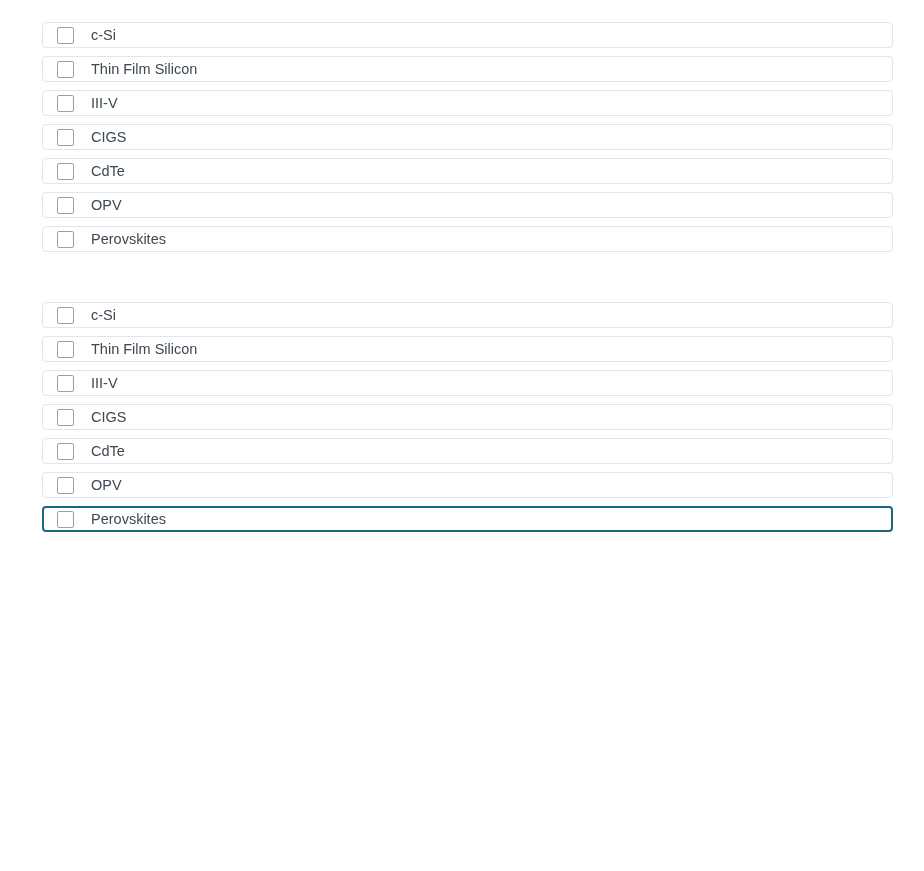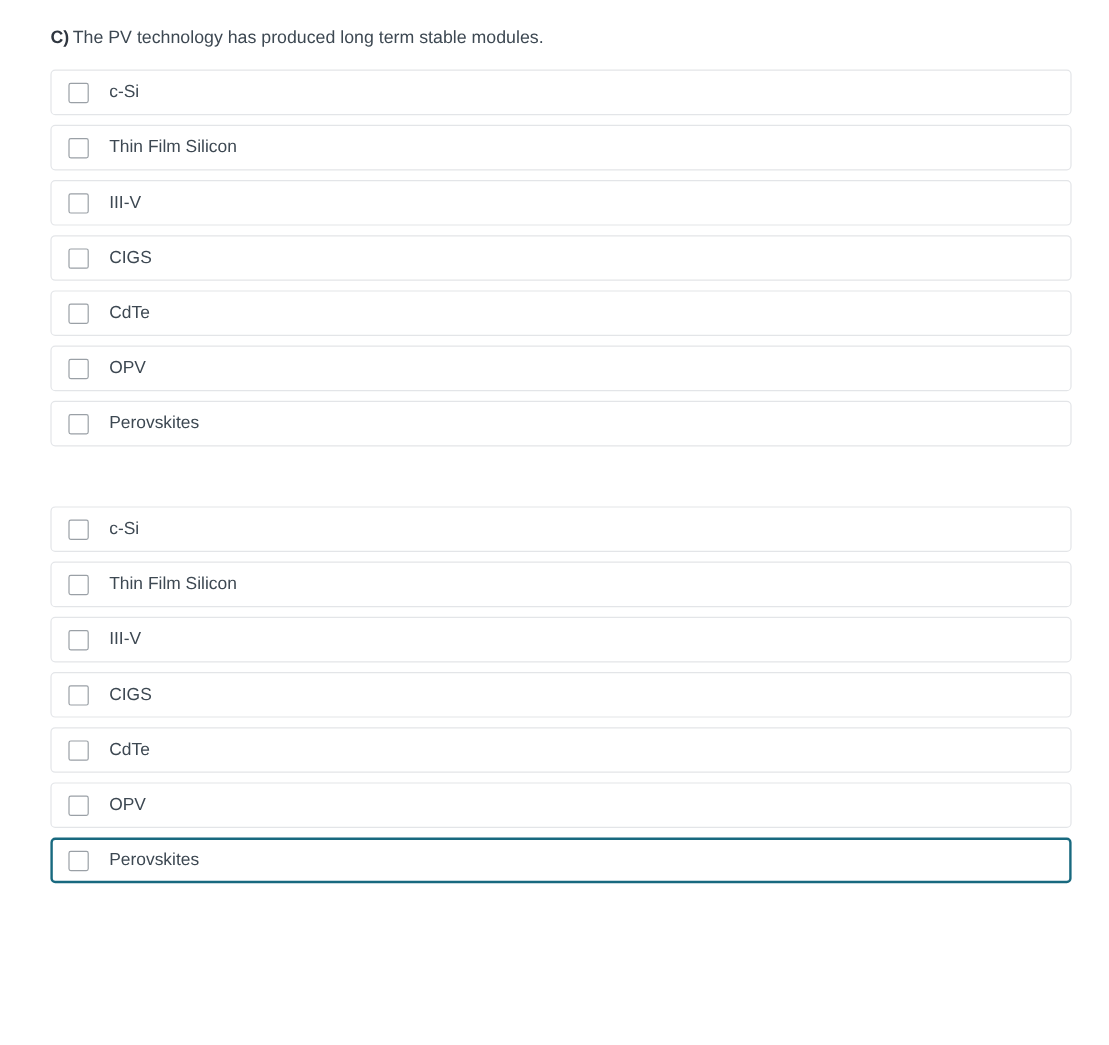--- a/index.html
+++ b/index.html
@@ -40,21 +40,21 @@
   .options-list {
     display: flex;
     flex-direction: column;
     gap: 8px;
     padding-left: 42px;
     padding-right: 31px;
   }
   .option-row {
     display: flex;
     align-items: center;
-    height: 38px;
+    height: 26px;
     border: 1px solid #e3e5e8;
     border-radius: 4px;
     background: #ffffff;
     padding-left: 14px;
     cursor: pointer;
   }
   .option-row.focused {
     border: 2px solid #18697f;
     padding-left: 13px;
   }
@@ -73,23 +73,20 @@
     color: #3d4852;
     margin-left: 17px;
     white-space: nowrap;
   }
 </style>
 </head>
 <body>
 
 <div class="page">
   <div class="question-block block-c">
-    <p class="question-heading">
-      <span class="question-letter">C)</span><span>The PV technology has produced long term stable modules.</span>
-    </p>
     <div class="options-list">
         <div class="option-row">
           <span class="checkbox"></span>
           <span class="option-label">c-Si</span>
         </div>
         <div class="option-row">
           <span class="checkbox"></span>
           <span class="option-label">Thin Film Silicon</span>
         </div>
         <div class="option-row">

